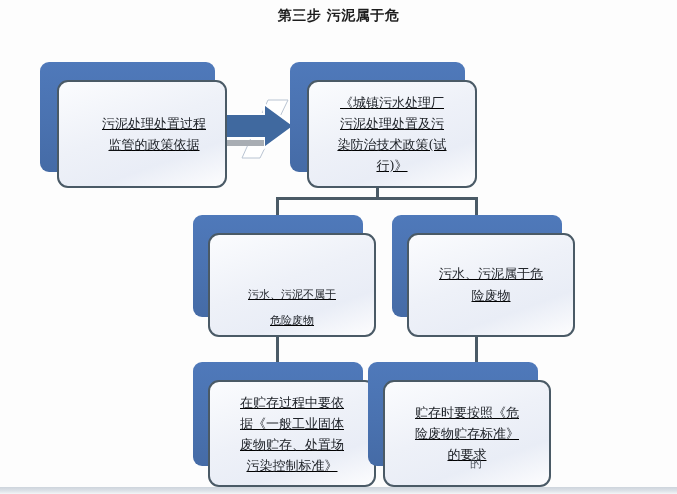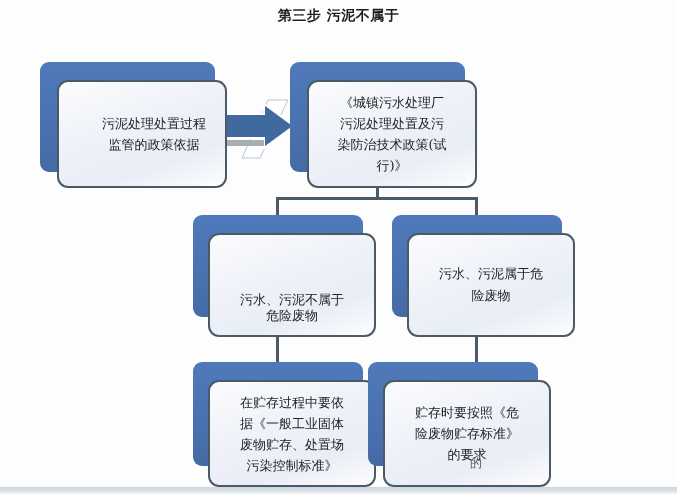--- a/index.html
+++ b/index.html
@@ -25,40 +25,41 @@
     border-radius:9px;
   }
   .node .card{
     position:absolute;
     background:linear-gradient(160deg,#fbfcfe 0%,#eef1f8 45%,#e9edf6 72%,#fdfdfe 100%);
     border:2px solid #4a5a66;
     border-radius:11px;
     box-sizing:border-box;
     display:flex;align-items:center;justify-content:center;
     overflow:hidden;
+    text-decoration:underline;
   }
   .node .label{
     display:block;width:100%;text-align:center;
     color:#20242a;
     font-family:"DejaVu Serif","Liberation Serif",serif;
     white-space:pre-line;
   }
 
   
   #node-policy-basis{left:40px;top:62px;width:175px;height:110px;}
   #node-policy-basis .card{left:17px;top:18px;width:170px;height:108px;}
   #node-policy-basis .label{font-size:13px;line-height:21px;padding-left:24px;}
 
   #node-tech-policy{left:290px;top:62px;width:175px;height:110px;}
   #node-tech-policy .card{left:17px;top:18px;width:170px;height:108px;}
   #node-tech-policy .label{font-size:13px;line-height:21px;}
 
   #node-not-hazard{left:193px;top:215px;width:170px;height:102px;}
   #node-not-hazard .card{left:15px;top:18px;width:168px;height:104px;}
-  #node-not-hazard .label{font-size:13px;line-height:16px;margin-top:46px;}
+  #node-not-hazard .label{font-size:11px;line-height:26px;margin-top:46px;}
 
   #node-is-hazard{left:392px;top:215px;width:170px;height:102px;}
   #node-is-hazard .card{left:15px;top:18px;width:168px;height:104px;}
   #node-is-hazard .label{font-size:13px;line-height:22px;}
 
   #node-general-storage{left:193px;top:362px;width:170px;height:104px;}
   #node-general-storage .card{left:15px;top:18px;width:168px;height:107px;}
   #node-general-storage .label{font-size:13px;line-height:21px;}
 
   #node-hazard-storage{left:368px;top:362px;width:170px;height:104px;}
@@ -84,21 +85,21 @@
   .bottom-strip{
     position:absolute;left:0;bottom:0;width:677px;height:7px;
     background:linear-gradient(180deg,#cdd4dc 0%,#dde2e8 55%,#f3f5f7 100%);
   }
 </style>
 </head>
 <body>
 
 <div id="canvas">
 
-  <div class="title">第三步 污泥不属于</div>
+  <div class="title">第三步 污泥属于危</div>
 
   <div class="conn conn-v" style="left:376px;top:172px;height:28px;"></div>
   <div class="conn conn-h" style="left:276px;top:197px;width:202px;"></div>
   <div class="conn conn-v" style="left:276px;top:197px;height:22px;"></div>
   <div class="conn conn-v" style="left:475px;top:197px;height:22px;"></div>
 
   <div class="conn conn-v" style="left:276px;top:317px;height:50px;"></div>
   <div class="conn conn-v" style="left:475px;top:317px;height:50px;"></div>
 
   <div class="arrow-wrap">

